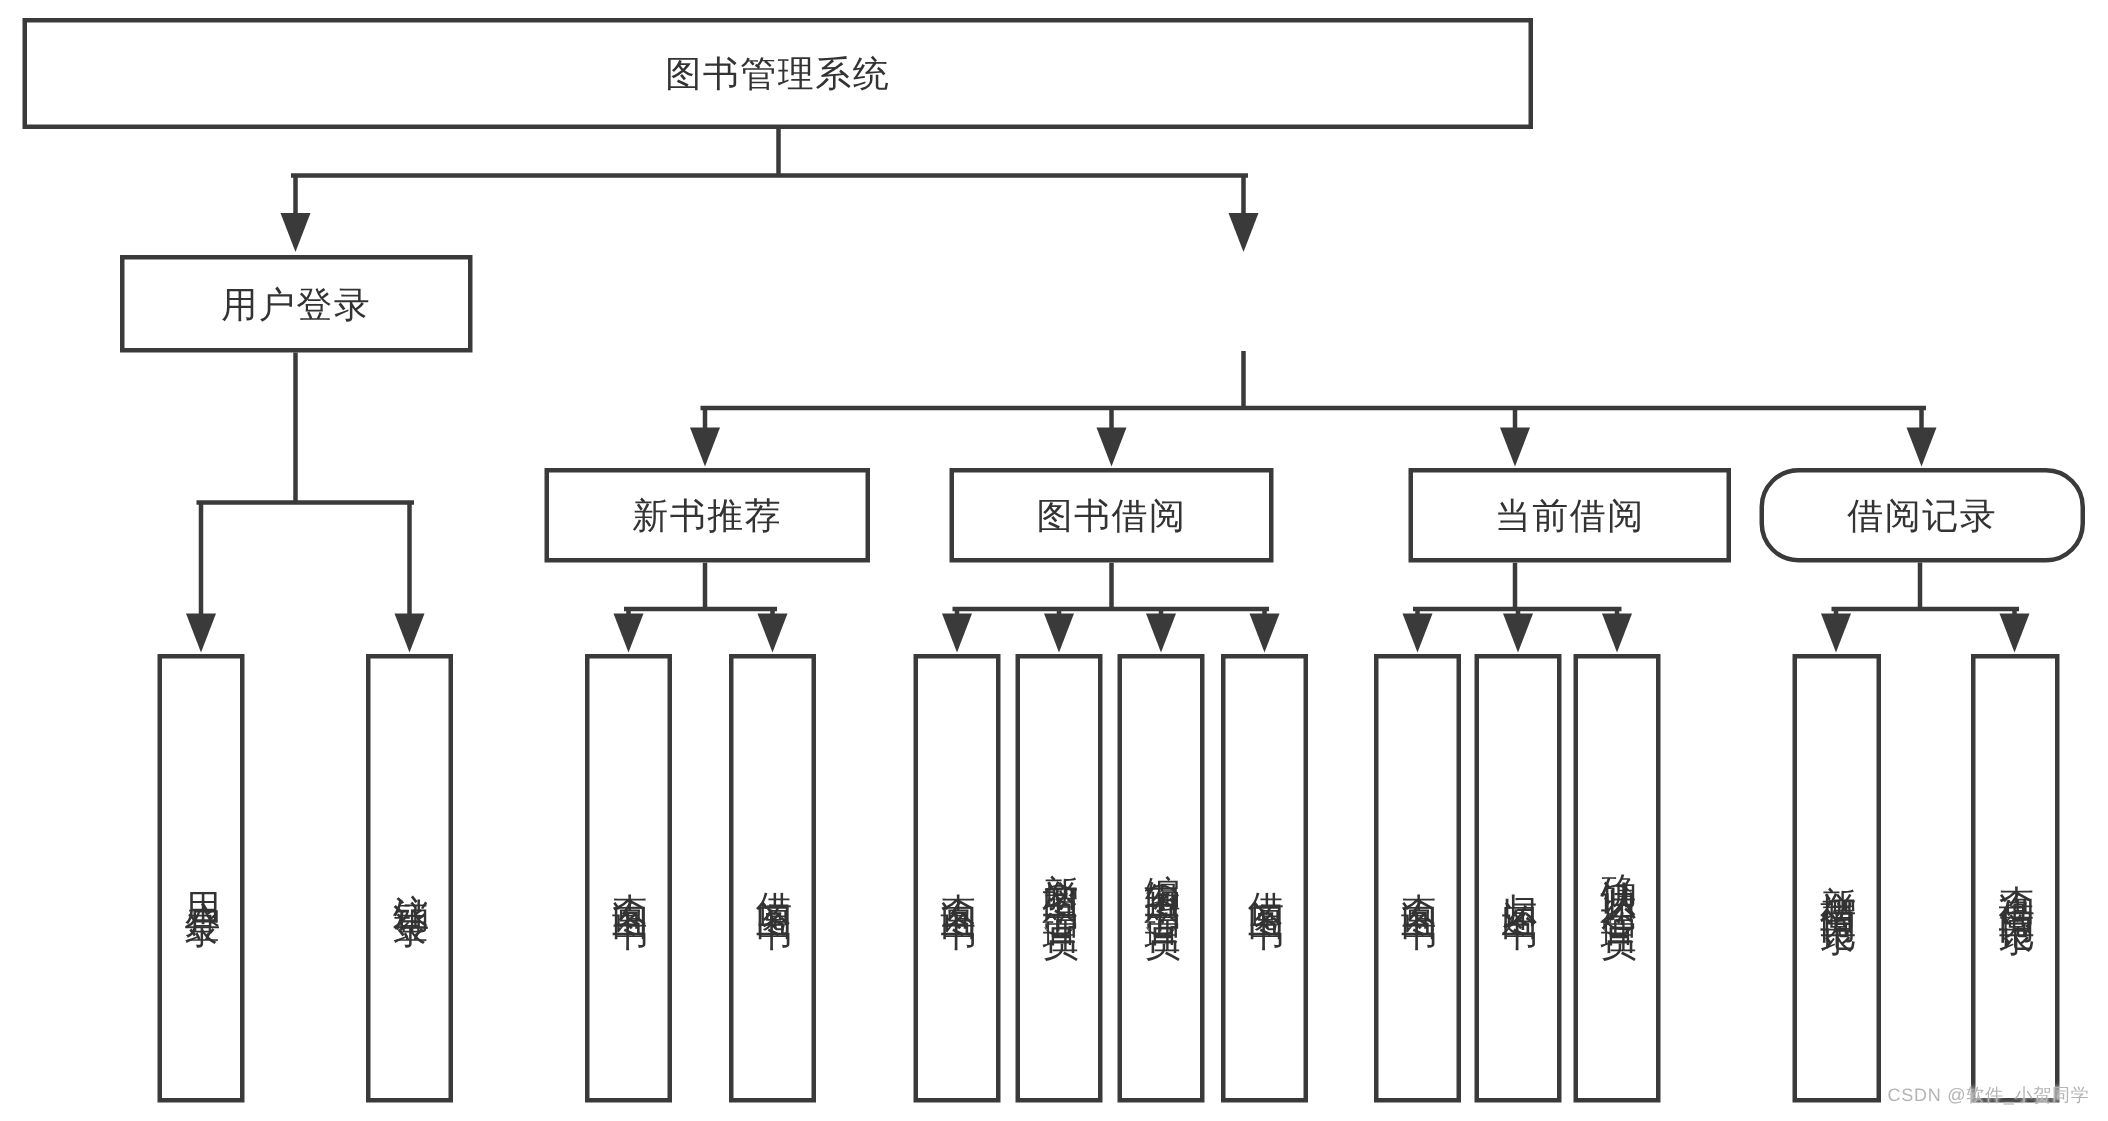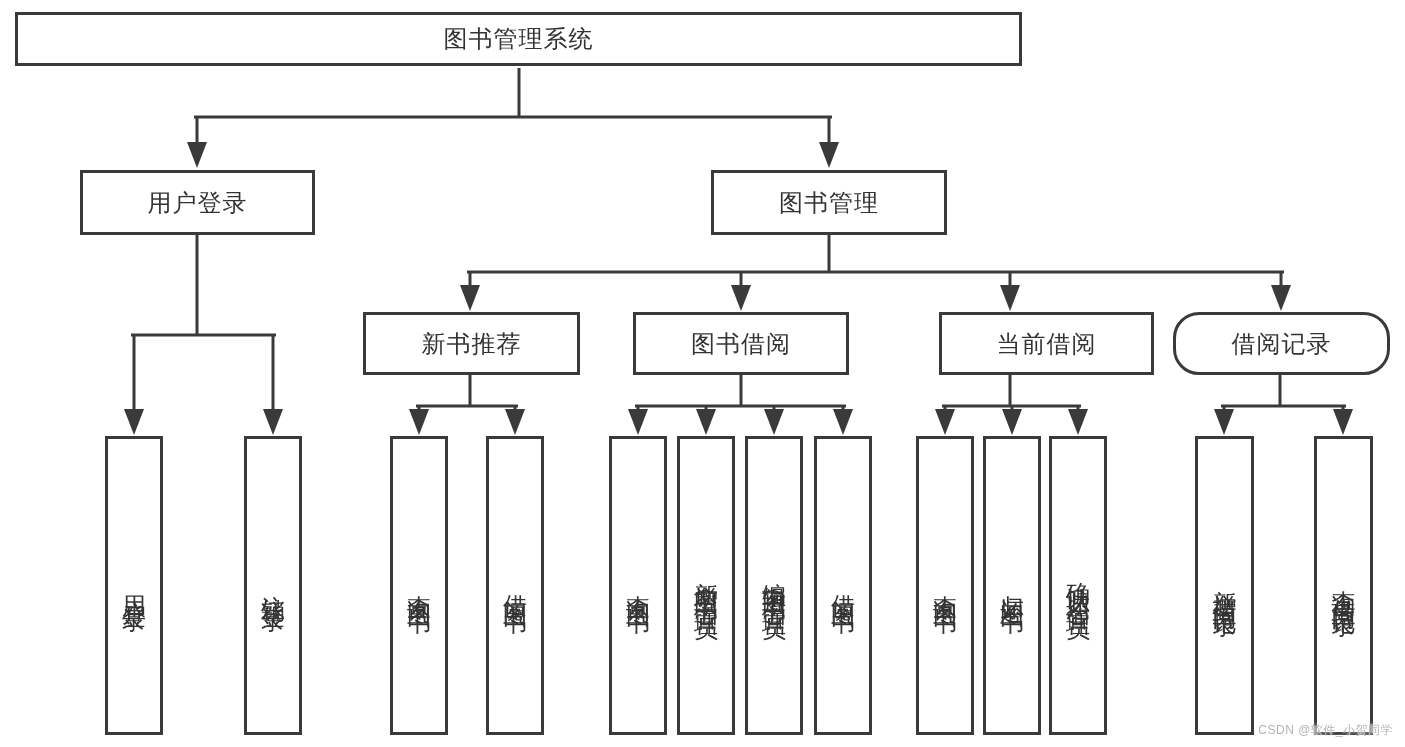--- a/index.html
+++ b/index.html
@@ -115,29 +115,26 @@
     <polygon points="1068,409 1088,409 1078,435" stroke="none"></polygon>
 
     <line x1="1280" y1="375" x2="1280" y2="406"></line>
     <line x1="1222.5" y1="406" x2="1344.5" y2="406" stroke-linecap="square"></line>
     <line x1="1224" y1="406" x2="1224" y2="418"></line>
     <polygon points="1214,409 1234,409 1224,435" stroke="none"></polygon>
     <line x1="1343" y1="406" x2="1343" y2="418"></line>
     <polygon points="1333,409 1353,409 1343,435" stroke="none"></polygon>
   </svg>
 
-  <div class="box" style="left:15px; top:12px; width:1007px; height:54px;">
+  <div class="box" style="left:15px; top:12px; width:1007px; height:74px;">
     <span>图书管理系统</span>
   </div>
 
   <div class="box" style="left:80px; top:170px; width:235px; height:65px;">
     <span>用户登录</span>
-  </div>
-  <div class="box" style="left:711px; top:170px; width:236px; height:65px;">
-    <span>图书管理</span>
   </div>
 
   <div class="box" style="left:363px; top:312px; width:217px; height:63px;">
     <span>新书推荐</span>
   </div>
   <div class="box" style="left:633px; top:312px; width:216px; height:63px;">
     <span>图书借阅</span>
   </div>
   <div class="box" style="left:903px; top:312px; width:215px; height:63px;margin-left:36px;">
     <span>当前借阅</span>

